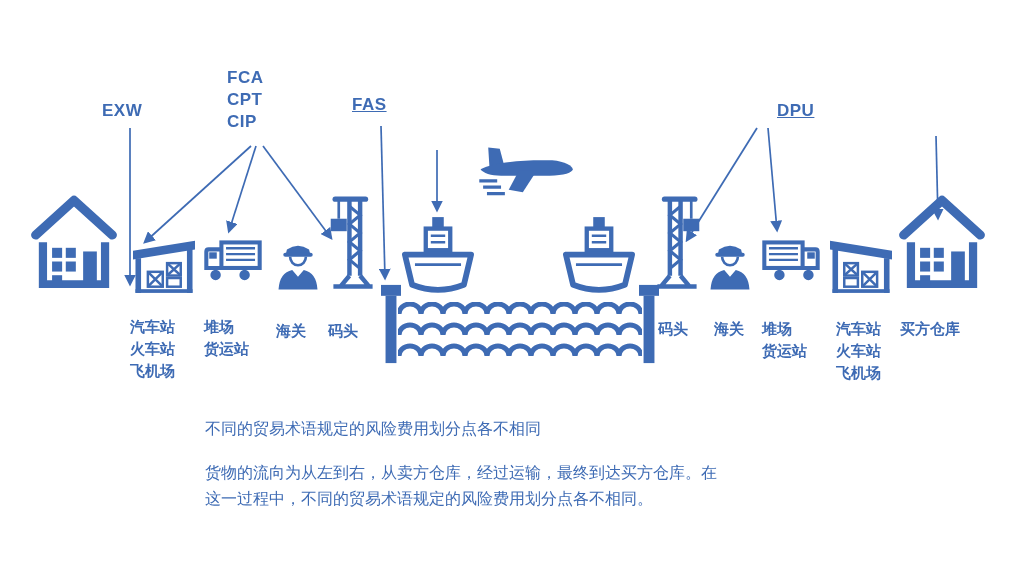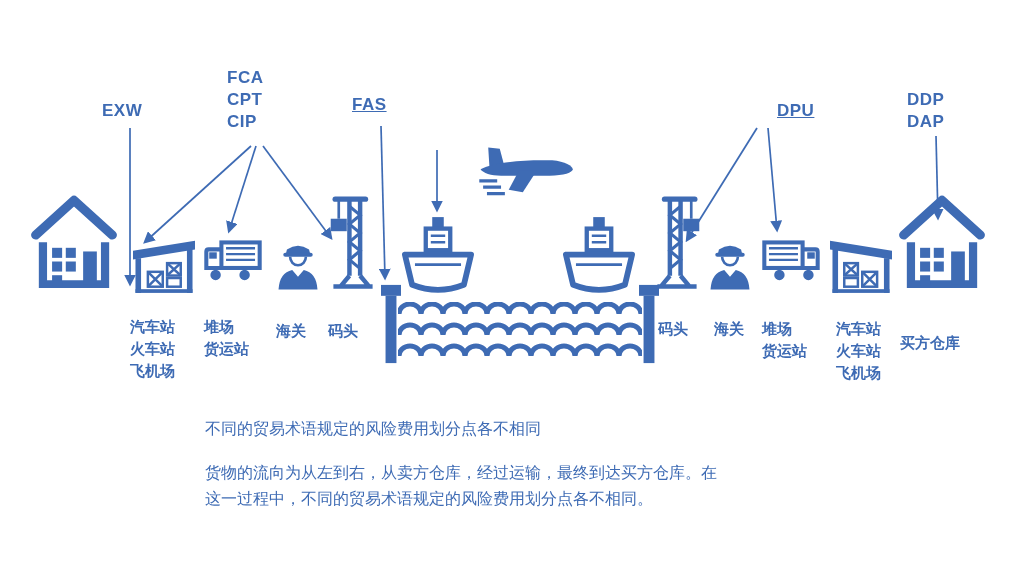--- a/index.html
+++ b/index.html
@@ -118,22 +118,20 @@
     <path class="link" d="M768 128 L777 230" marker-end="url(#arw)"></path>
     <path class="link" d="M936 136 L938 218" marker-end="url(#arw)"></path>
   </svg>
 
   <div class="term" style="left:102px;top:100px;width:60px;">EXW</div>
   <div class="term" style="left:227px;top:67px;width:60px;">FCA
 CPT
 CIP</div>
   <div class="term" style="left:352px;top:94px;width:60px;text-decoration:underline;">FAS</div>
   <div class="term" style="left:777px;top:100px;width:60px;text-decoration:underline;">DPU</div>
-  <div class="term" style="left:907px;top:89px;width:60px;">DDP
-DAP</div>
 
   <svg class="icon" style="left:30px;top:193px;width:88px;height:95px;">
       <use href="#sym-house"></use>
     </svg>
   <svg class="icon" style="left:133px;top:237px;width:62px;height:56px;">
       <use href="#sym-warehouse"></use>
     </svg>
   <svg class="icon" style="left:204px;top:238px;width:58px;height:46px;">
       <use href="#sym-truck"></use>
     </svg>
@@ -189,19 +187,19 @@
 货运站</div>
   <div class="loc" style="left:276px;top:320px;">海关</div>
   <div class="loc" style="left:328px;top:320px;">码头</div>
   <div class="loc" style="left:658px;top:318px;">码头</div>
   <div class="loc" style="left:714px;top:318px;">海关</div>
   <div class="loc" style="left:762px;top:318px;">堆场
 货运站</div>
   <div class="loc" style="left:836px;top:318px;">汽车站
 火车站
 飞机场</div>
-  <div class="loc" style="left:900px;top:332px;">买方仓库</div>
+  <div class="loc" style="left:900px;top:318px;">买方仓库</div>
 
   <div class="note" style="left:205px;top:460px;width:660px;">货物的流向为从左到右，从卖方仓库，经过运输，最终到达买方仓库。在
 这一过程中，不同的贸易术语规定的风险费用划分点各不相同。</div>
   <div class="note" style="left:205px;top:416px;width:640px;">不同的贸易术语规定的风险费用划分点各不相同</div>
 
 </div>
 
 </body></html>

